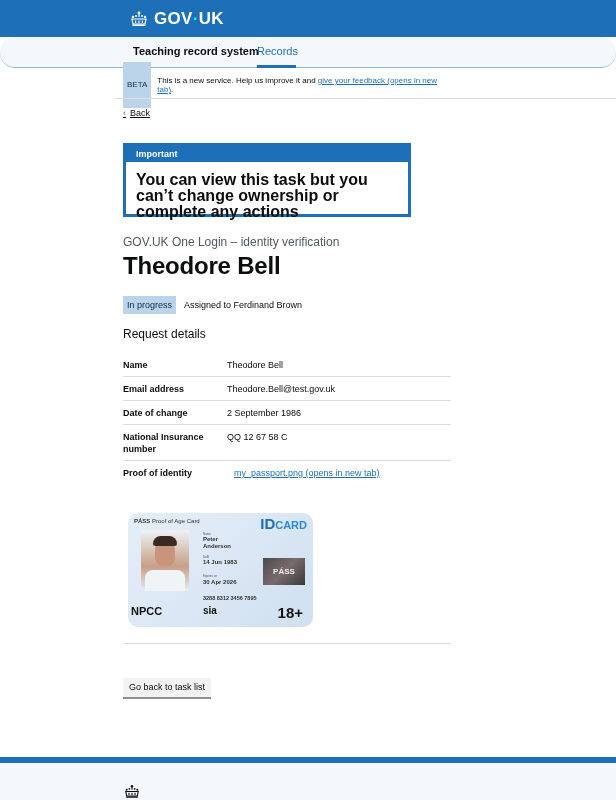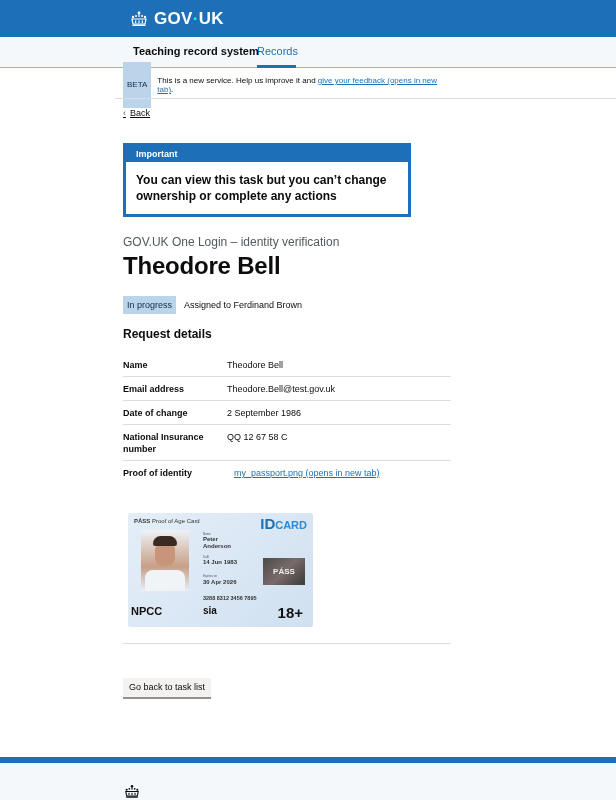--- a/index.html
+++ b/index.html
@@ -5,55 +5,55 @@
     * { box-sizing: border-box; margin: 0; padding: 0; }
     html, body { width: 616px; height: 800px; overflow: hidden; background: #ffffff; }
     body { font-family: "Liberation Sans", sans-serif; color: #0b0c0c; position: relative; }
 
     .header { background: #1d70b8; height: 37px; position: relative; }
     .header .logo { position: absolute; left: 130px; top: 9px; display: flex; align-items: center; color: #fff; text-decoration: none; }
     .header .crown { width: 18px; height: 16px; margin-right: 6px; }
     .header .logo-text { font-weight: 700; font-size: 17px; letter-spacing: 0.3px; color: #fff; }
     .header .logo-text .dot { color: #00ffe0; }
 
-    .service-nav { background: #f4f8fb; height: 31px; border-bottom: 1px solid #8eb8dc; position: relative; }
+    .service-nav { background: #f4f8fb; height: 31px; border-bottom: 1px solid #8eb8dc; position: relative; border-radius: 15px; }
     .service-nav .service-name { position: absolute; left: 133px; top: 8px; font-size: 11px; font-weight: 700; color: #0b0c0c; }
     .service-nav .nav-item { position: absolute; left: 257px; top: 8px; font-size: 11px; color: #1d70b8; text-decoration: none; }
     .service-nav .nav-underline { position: absolute; left: 257px; top: 28px; width: 39px; height: 3px; background: #1d70b8; }
 
     .phase-banner { position: absolute; left: 123px; top: 78px; width: 328px; height: 14px; display: flex; align-items: center; }
     .phase-tag { background: #bbd4ea; color: #0c2d4a; font-size: 8px; padding: 18px 4px; line-height: 10px; }
     .phase-text { font-size: 8px; margin-left: 6px; color: #0b0c0c; }
     .phase-text a { color: #1d70b8; text-decoration: underline; }
     .phase-divider { position: absolute; left: 115px; top: 98px; width: 501px; height: 1px; background: #dcdcdc; }
 
     .back-link { position: absolute; left: 123px; top: 108px; font-size: 9px; color: #0b0c0c; text-decoration: underline; display: flex; align-items: center; }
     .back-link .chev { font-size: 9px; margin-right: 4px; text-decoration: none; color: #505a5f; }
 
     .notification { position: absolute; left: 123px; top: 143px; width: 288px; height: 74px; border: 3px solid #1d70b8; background: #fff; }
     .notification .notif-title { background: #1d70b8; color: #fff; font-size: 9px; font-weight: 700; padding: 3px 10px 4px 10px; height: 16px; }
-    .notification .notif-heading { font-size: 12px; font-weight: 700; line-height: 16px; padding: 10px 10px 0 10px; }
+    .notification .notif-heading { font-size: 16px; font-weight: 700; line-height: 16px; padding: 10px 10px 0 10px; }
 
     .caption { position: absolute; left: 123px; top: 235px; font-size: 12px; color: #505a5f; }
     .page-title { position: absolute; left: 123px; top: 252px; font-size: 24px; font-weight: 700; letter-spacing: -0.2px; }
 
     .status-row { position: absolute; left: 123px; top: 296px; display: flex; align-items: center; }
     .status-tag { background: #bbd4ea; color: #0c2d4a; font-size: 9px; padding: 3px 4px; line-height: 12px; }
     .assigned { font-size: 9px; margin-left: 8px; }
 
-    .section-heading { position: absolute; left: 123px; top: 327px; font-size: 12px; font-weight: 700; }
+    .section-heading { position: absolute; left: 123px; top: 327px; font-size: 12px; font-weight: 400; }
 
     .summary { position: absolute; left: 123px; top: 353px; width: 328px; }
     .summary .row { display: flex; border-bottom: 1px solid #dcdcdc; font-size: 9px; line-height: 12px; }
     .summary .key { width: 104px; font-weight: 700; padding: 6px 0 5px 0; }
     .summary .val { flex: 1; padding: 6px 0 5px 0; }
     .summary .val a { color: #1d70b8; text-decoration: underline; margin-left: 7px; }
     .summary .row.last { border-bottom: none; }
 
-    .id-card { position: absolute; left: 128px; top: 513px; width: 185px; height: 114px; border-radius: 2px;
+    .id-card { position: absolute; left: 128px; top: 513px; width: 185px; height: 114px; border-radius: 10px;
       background: linear-gradient(135deg, #e4eef8 0%, #dce8f5 45%, #cfe0f0 100%); overflow: hidden; }
     .id-card .card-brand { position: absolute; left: 6px; top: 5px; font-size: 6px; color: #333; }
     .id-card .card-brand b { font-weight: 700; }
     .id-card .my-id { position: absolute; right: 6px; top: 2px; font-size: 11px; font-weight: 700; color: #2a8bd6; }
     .id-card .my-id .big { color: #1f6fb3; font-size: 15px; }
     .id-card .photo { position: absolute; left: 13px; top: 17px; width: 48px; height: 61px;
       background: linear-gradient(180deg, #eef3f8 0%, #d7c1b2 35%, #c79f87 60%, #e8eef4 100%); }
     .id-card .photo .hair { position: absolute; left: 12px; top: 6px; width: 24px; height: 10px; background: #3a2a22; border-radius: 10px 10px 3px 3px; }
     .id-card .photo .face { position: absolute; left: 14px; top: 12px; width: 20px; height: 24px; background: #c9957a; border-radius: 8px; }
     .id-card .photo .shirt { position: absolute; left: 4px; top: 40px; width: 40px; height: 21px; background: #f1f4f7; border-radius: 8px 8px 0 0; }

